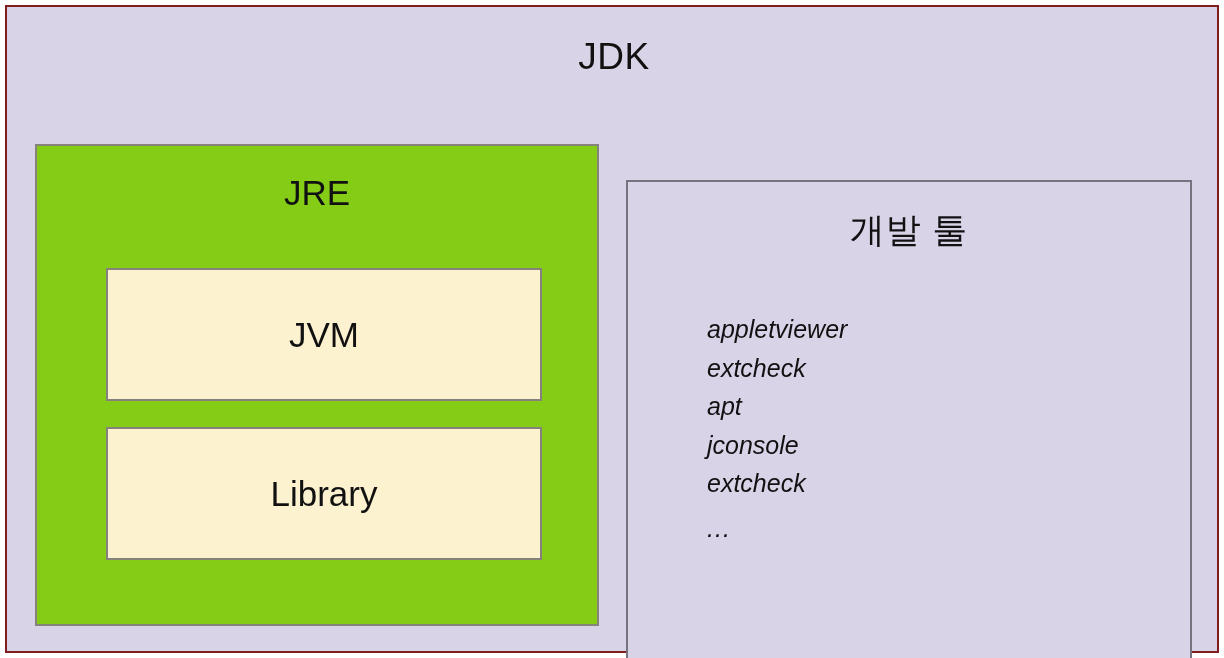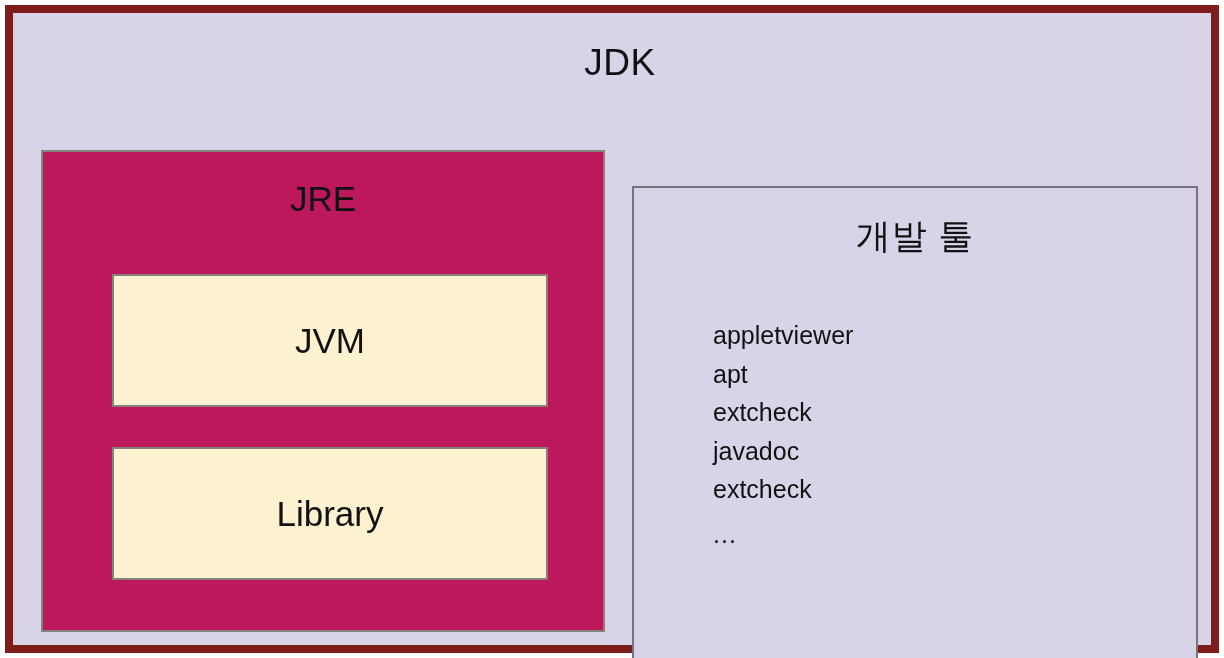--- a/index.html
+++ b/index.html
@@ -24,21 +24,21 @@
 
   
   .jdk-box {
     position: absolute;
     left: 5px;
     top: 5px;
     width: 1214px;
     height: 648px;
     box-sizing: border-box;
     background: #d9d3e8;
-    border: 8px solid #7f1d1d;
+    border: 2px solid #7f1d1d;
   }
 
   .jdk-title {
     position: absolute;
     left: 0;
     top: 28px;
     width: 1214px;
     text-align: center;
     font-size: 37px;
     line-height: 44px;
@@ -48,21 +48,21 @@
   }
 
   
   .jre-box {
     position: absolute;
     left: 28px;
     top: 137px;
     width: 564px;
     height: 482px;
     box-sizing: border-box;
-    background: #be185d;
+    background: #84cc16;
     border: 2px solid #86837c;
   }
 
   .jre-title {
     position: absolute;
     left: 0;
     top: 26px;
     width: 560px;
     text-align: center;
     font-size: 35px;
@@ -76,21 +76,21 @@
     left: 69px;
     width: 436px;
     box-sizing: border-box;
     background: #fdf2cf;
     border: 2px solid #85827b;
     display: flex;
     align-items: center;
     justify-content: center;
   }
   .jvm-box     { top: 122px; height: 133px; }
-  .library-box { top: 295px; height: 133px; }
+  .library-box { top: 281px; height: 133px; }
 
   .inner-label {
     font-size: 35px;
     line-height: 42px;
     color: #111111;
     text-align: center;
   }
 
   
   .devtools-box {
@@ -123,20 +123,21 @@
     top: 128px;
     margin: 0;
     padding: 0;
     list-style: none;
   }
   .devtools-list li {
     font-size: 25px;
     line-height: 38.6px;
     color: #111111;
     white-space: nowrap;
+    font-style: italic;
   }
   .devtools-list li.ellipsis-item {
     margin-top: 6px;
     font-size: 25px;
     letter-spacing: 1px;
   }
 </style>
 </head>
 <body>
 
@@ -159,23 +160,23 @@
       </div>
 
     </div>
 
     <div class="devtools-box">
 
       <div class="devtools-title">개발 툴</div>
 
       <ul class="devtools-list">
         <li>appletviewer</li>
+        <li>extcheck</li>
         <li>apt</li>
-        <li>extcheck</li>
-        <li>javadoc</li>
+        <li>jconsole</li>
         <li>extcheck</li>
         <li class="ellipsis-item">...</li>
       </ul>
 
     </div>
 
   </div>
 </div>
 
 </body></html>

